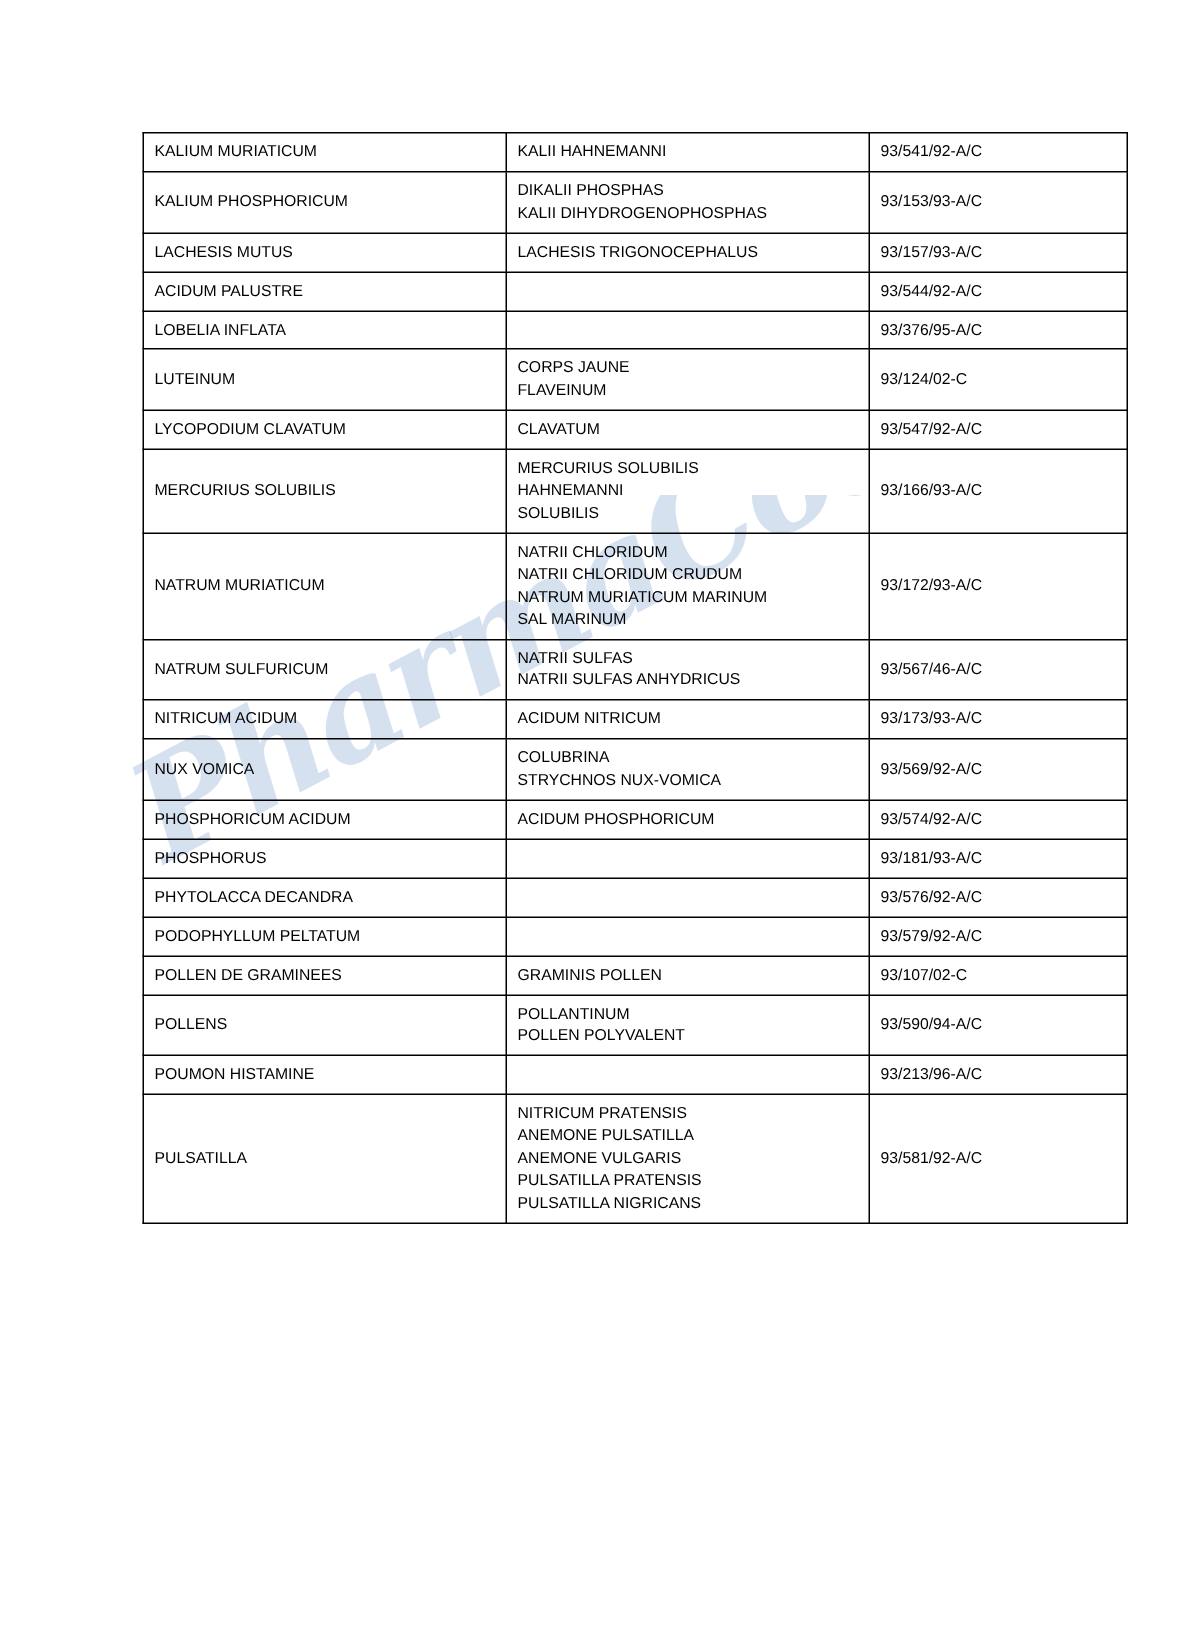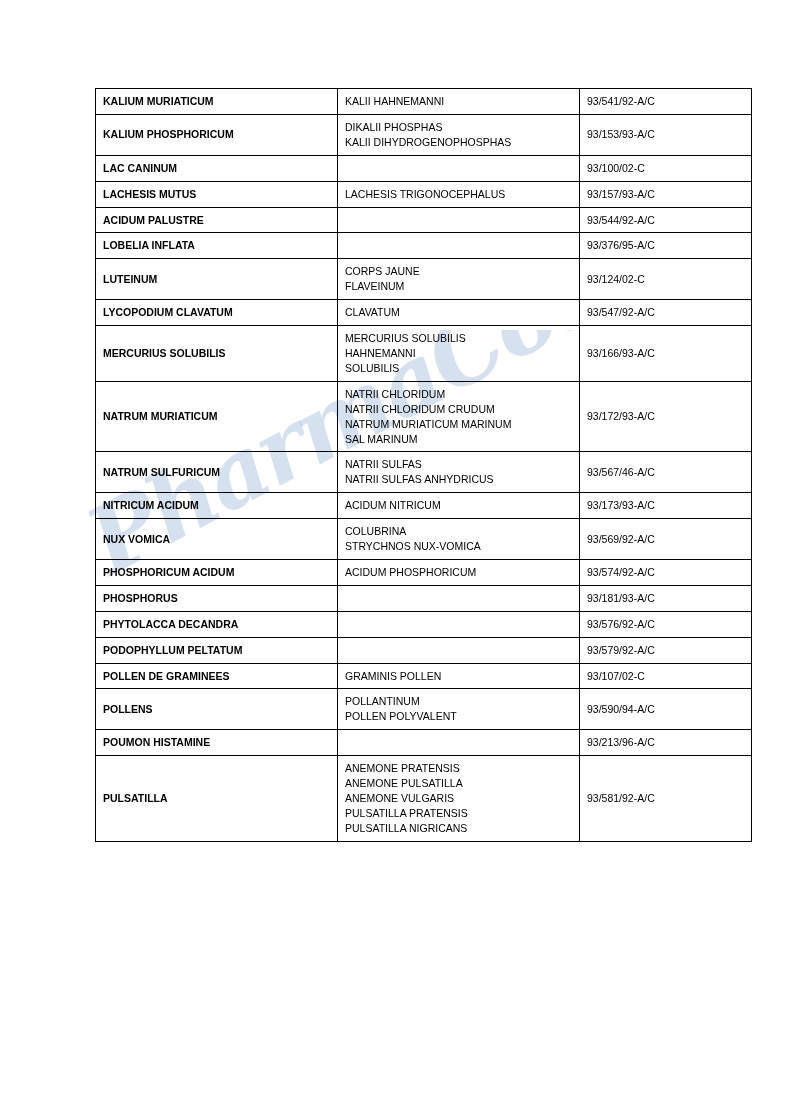--- a/index.html
+++ b/index.html
@@ -67,21 +67,21 @@
     border: 1px solid #000000;
     vertical-align: middle;
     padding: 5px 6px 5px 7px;
     font-size: 10.5px;
     line-height: 1.42;
     color: #000000;
     background: transparent;
   }
   td.c-name {
     width: 228px;
-    font-weight: bold;
+    font-weight: normal;
     font-size: 10.5px;
   }
   td.c-syn {
     width: 228px;
   }
   td.c-code {
     width: 158px;
     white-space: nowrap;
   }
   .syn-line {
@@ -108,25 +108,20 @@
             </td>
             <td class="c-code">93/541/92-A/C</td>
           </tr>
           <tr>
             <td class="c-name">KALIUM PHOSPHORICUM</td>
             <td class="c-syn">
               <span class="syn-line">DIKALII PHOSPHAS</span>
               <span class="syn-line">KALII DIHYDROGENOPHOSPHAS</span>
             </td>
             <td class="c-code">93/153/93-A/C</td>
-          </tr>
-          <tr>
-            <td class="c-name">LAC CANINUM</td>
-            <td class="c-syn"></td>
-            <td class="c-code">93/100/02-C</td>
           </tr>
           <tr>
             <td class="c-name">LACHESIS MUTUS</td>
             <td class="c-syn">
               <span class="syn-line">LACHESIS TRIGONOCEPHALUS</span>
             </td>
             <td class="c-code">93/157/93-A/C</td>
           </tr>
           <tr>
             <td class="c-name">ACIDUM PALUSTRE</td>
@@ -233,21 +228,21 @@
             <td class="c-code">93/590/94-A/C</td>
           </tr>
           <tr>
             <td class="c-name">POUMON HISTAMINE</td>
             <td class="c-syn"></td>
             <td class="c-code">93/213/96-A/C</td>
           </tr>
           <tr>
             <td class="c-name">PULSATILLA</td>
             <td class="c-syn">
-              <span class="syn-line">ANEMONE PRATENSIS</span>
+              <span class="syn-line">NITRICUM PRATENSIS</span>
               <span class="syn-line">ANEMONE PULSATILLA</span>
               <span class="syn-line">ANEMONE VULGARIS</span>
               <span class="syn-line">PULSATILLA PRATENSIS</span>
               <span class="syn-line">PULSATILLA NIGRICANS</span>
             </td>
             <td class="c-code">93/581/92-A/C</td>
           </tr>
         </tbody>
     </table>
   </div>

